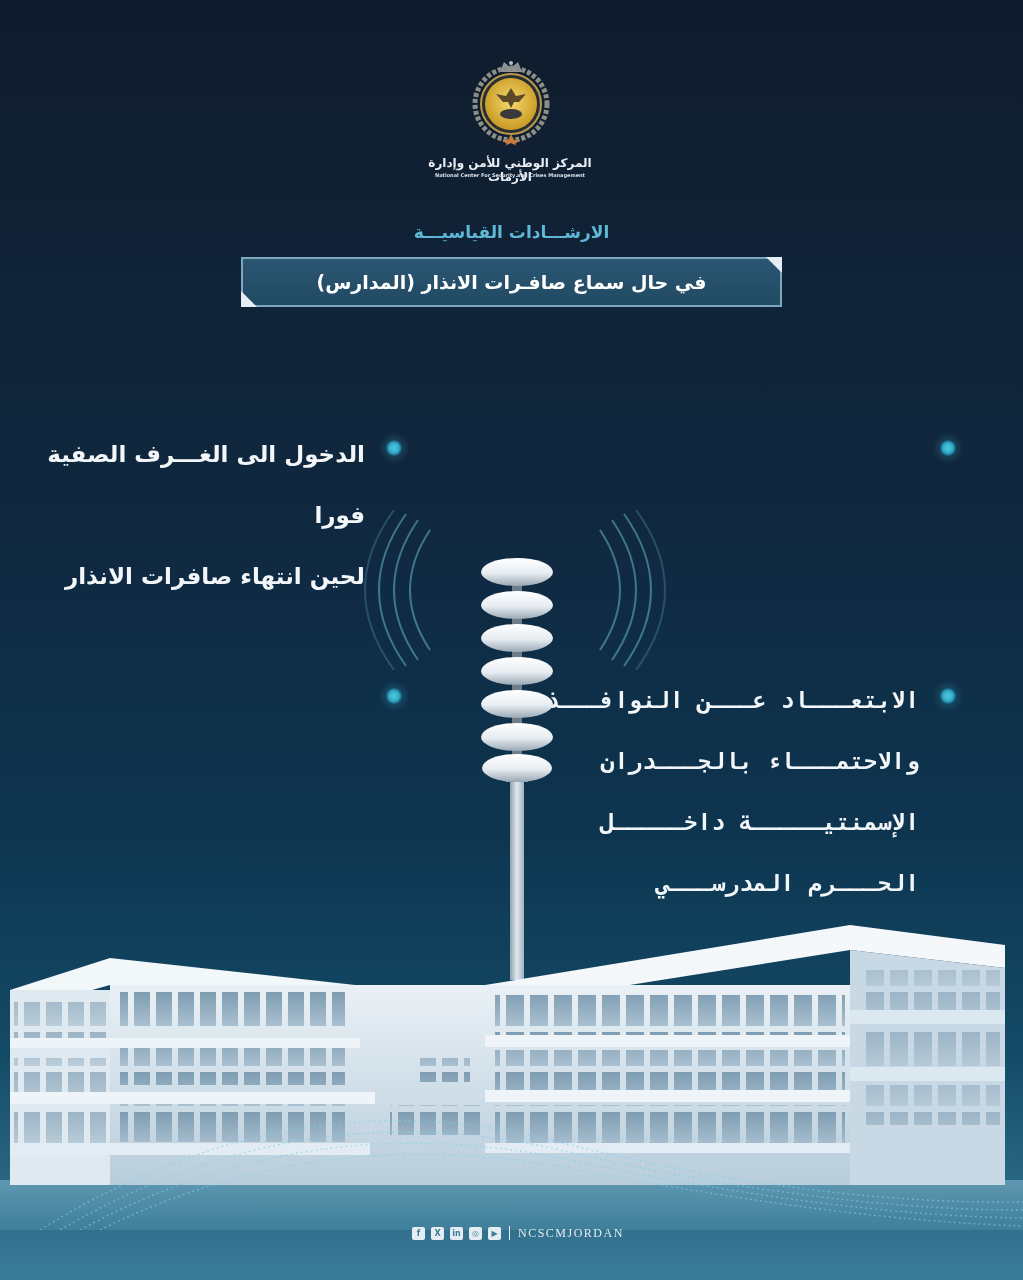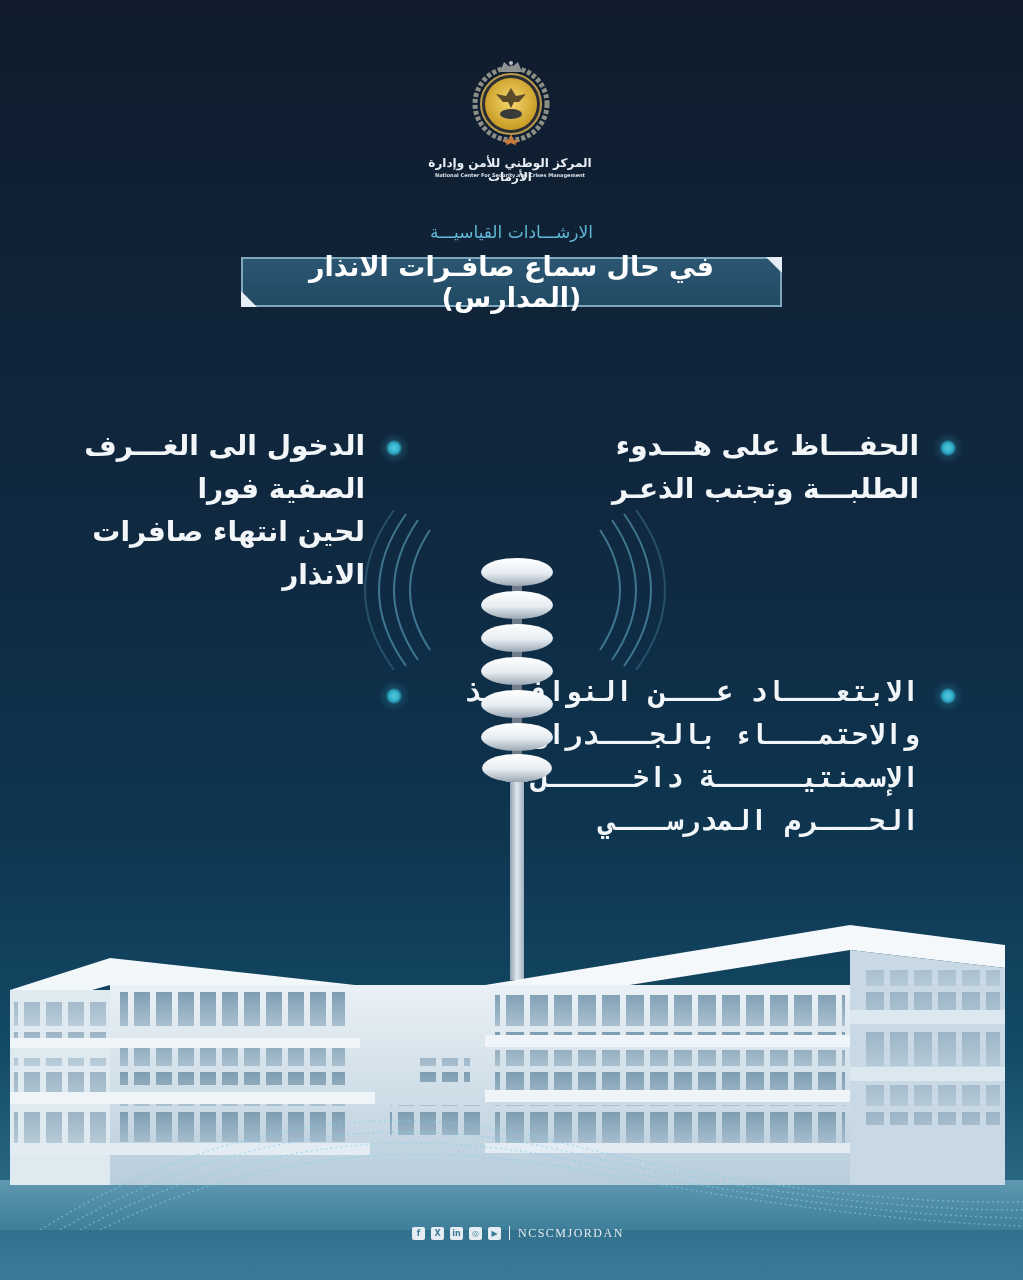--- a/index.html
+++ b/index.html
@@ -11,35 +11,35 @@
     color: #fff;
   }
   .stage { position: absolute; inset: 0; overflow: hidden; }
 
   
   .logo { position: absolute; left: 470px; top: 58px; width: 82px; height: 88px; }
   .logo-text-ar { position: absolute; left: 420px; top: 156px; width: 180px; text-align: center; font-size: 12px; color: #e8edf3; direction: rtl; font-weight: bold; }
   .logo-text-en { position: absolute; left: 420px; top: 172px; width: 180px; text-align: center; font-size: 5px; color: #d9e0e8; font-weight: bold; letter-spacing: 0; }
 
   
-  .subtitle { position: absolute; left: 0; width: 1023px; top: 222px; text-align: center; color: #5fb8d6; font-size: 17px; direction: rtl; font-weight: normal; letter-spacing: 0.5px; }
+  .subtitle { position: absolute; left: 0; width: 1023px; top: 222px; text-align: center; color: #5fb8d6; font-size: 17px; direction: rtl; font-weight: bold; letter-spacing: 0.5px; }
   .banner {
     position: absolute; left: 241px; top: 257px; width: 541px; height: 50px;
     background: linear-gradient(180deg, #2b5672 0%, #214a63 100%);
     border: 2px solid #7ea6bd;
     display: flex; align-items: center; justify-content: center;
   }
-  .banner-title { font-size: 27px; font-weight: bold; color: #ffffff; direction: rtl; text-align: center; }
+  .banner-title { font-size: 19px; font-weight: bold; color: #ffffff; direction: rtl; }
   .corner { position: absolute; width: 0; height: 0; }
   .corner.tr { right: -2px; top: -2px; border-top: 16px solid #e4eef4; border-left: 16px solid transparent; }
   .corner.bl { left: -2px; bottom: -2px; border-bottom: 16px solid #e4eef4; border-right: 16px solid transparent; }
 
   
   .item { position: absolute; direction: rtl; text-align: right; }
-  .item-text { font-size: 28px; font-weight: bold; line-height: 43px; color: #f3f6f9; white-space: pre-line; }
+  .item-text { font-size: 23px; font-weight: bold; line-height: 61px; color: #f3f6f9; white-space: pre-line; }
   .bullet {
     position: absolute; width: 16px; height: 16px; border-radius: 50%;
     background: radial-gradient(circle, #5fd3e6 0%, #2aa9c4 45%, rgba(30,120,150,0.0) 75%);
   }
   .bullet::after { content: ""; position: absolute; inset: -8px; border-radius: 50%; background: radial-gradient(circle, rgba(60,180,210,0.35) 0%, rgba(60,180,210,0) 70%); }
 
   
   .siren { position: absolute; left: 470px; top: 550px; width: 90px; height: 440px; }
   .waves { position: absolute; top: 510px; }
 
@@ -82,24 +82,20 @@
   <div class="logo-text-en">National Center For Security and Crises Management</div>
 
   <div class="subtitle">الارشـــادات القياسيـــة</div>
   <div class="banner">
     <span class="corner tr"></span>
     <span class="corner bl"></span>
     <span class="banner-title">في حال سماع صافـرات الانذار (المدارس)</span>
   </div>
 
   <div class="bullet" style="left:940px; top:440px;"></div>
-  <div class="item" style="right:104px; top:424px;">
-    <div class="item-text">الحفـــاظ على هـــدوء
-الطلبـــة وتجنب الذعـر</div>
-  </div>
 
   <div class="bullet" style="left:386px; top:440px;"></div>
   <div class="item" style="right:658px; top:424px;">
     <div class="item-text">الدخول الى الغـــرف الصفية فورا
 لحين انتهاء صافرات الانذار</div>
   </div>
 
   <div class="bullet" style="left:940px; top:688px;"></div>
   <div class="item" style="right:104px; top:672px;font-family:Liberation Mono, monospace;">
     <div class="item-text">الابتعـــاد عـــن النوافـــذ

